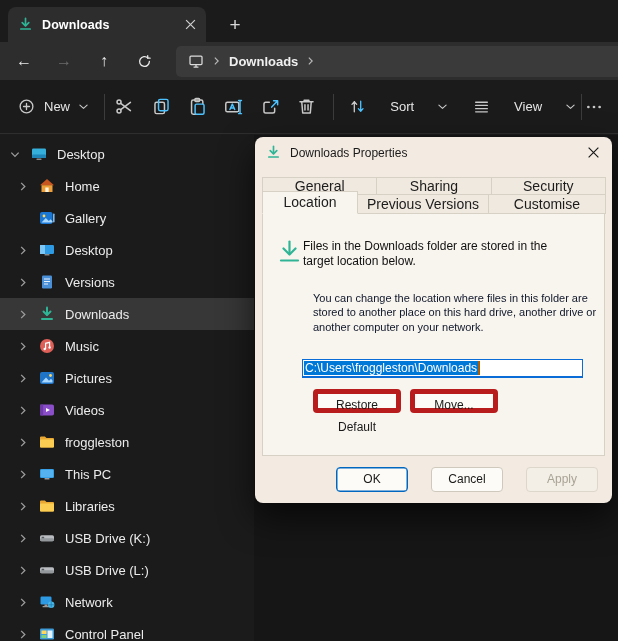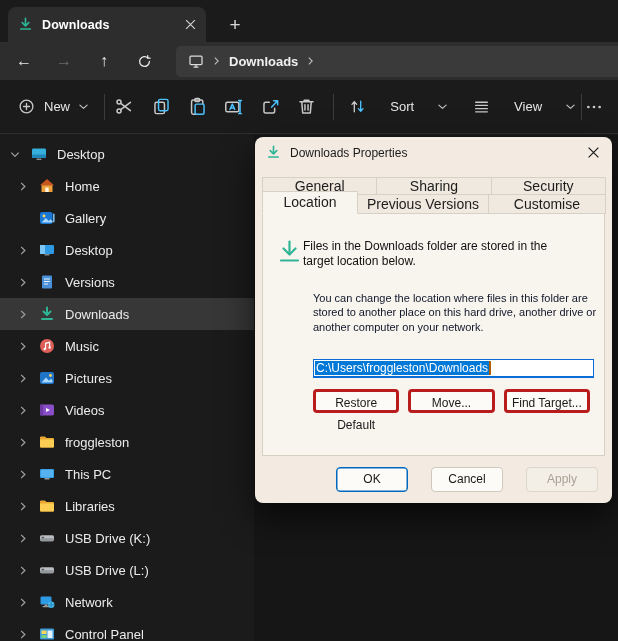--- a/index.html
+++ b/index.html
@@ -68,26 +68,26 @@
   .trow2 .dtab.active { background:#f8f4ee; border-bottom-color:#f8f4ee; height:23px; line-height:21px;
                         margin-top:-4px; position:relative; z-index:3; }
   .t-loc { flex:0 0 28%; } .t-pv { flex:1 1 38%; } .t-cust { flex:1 1 34%; }
 
   .dlg-page { flex:1; margin:0 7px; margin-top:-1px; background:#f8f4ee; border:1px solid #d7d0c5;
               position:relative; z-index:1; padding:25px 14px 0 13px; }
   .info-row { display:flex; }
   .dl-big { flex:0 0 27px; }
   .info-text { width:278px; font-size:12px; line-height:1.28; color:#111; }
   .desc { margin:21px 0 0 37px; width:292px; font-size:11px; line-height:1.3; color:#0f172a; }
-  .path-field { margin:25px 0 0 37px; width:281px; height:19px; background:#fff;
+  .path-field { margin:25px 0 0 26px; width:281px; height:19px; background:#fff;
                 border:1px solid #0a6cd6; border-bottom-width:2px; font-size:12px;
                 padding:1px 1px; display:flex; align-items:center;text-align:center; }
   .path-sel { background:#0078d7; color:#fff; padding:0 1px; white-space:nowrap; border-right:2px solid #b05c00; }
   .btn-row { margin:11px 0 0 37px; display:flex; gap:9px; }
-  .dlg-btn { width:88px; height:24px; background:#fdfbf7; border:3px solid #b91c1c; border-radius:4px;
+  .dlg-btn { width:88px; height:24px; background:#fdfbf7; border:5px solid #b91c1c; border-radius:4px;
              font-size:12px; color:#1a1a1a; text-align:center; line-height:22px; }
 
   .dlg-footer { height:47px; display:flex; justify-content:flex-end; align-items:center;
                 gap:23px; padding-right:14px; }
   .f-btn { width:72px; height:25px; background:#fdfbf7; border:1px solid #cfc8bc; border-radius:4px;
            font-size:12px; color:#1a1a1a; text-align:center; line-height:23px; }
   .f-btn.ok { border:1px solid #0067c0; box-shadow:inset 0 0 0 .5px #0067c0; }
   .f-btn.disabled { color:#a9a396; background:#f3eee6; border-color:#ddd6cb; }
 </style>
 </head>
@@ -537,21 +537,20 @@
         </span>
         <div class="info-text">Files in the Downloads folder are stored in the target location below.</div>
       </div>
       <div class="desc">You can change the location where files in this folder are stored to another place on this hard drive, another drive or another computer on your network.</div>
       <div class="path-field">
         <span class="path-sel">C:\Users\froggleston\Downloads</span>
       </div>
       <div class="btn-row">
         <div class="dlg-btn">Restore Default</div>
         <div class="dlg-btn">Move...</div>
-        <div class="dlg-btn">Find Target...</div>
       </div>
     </div>
 
     <div class="dlg-footer">
       <div class="f-btn ok">OK</div>
       <div class="f-btn">Cancel</div>
       <div class="f-btn disabled">Apply</div>
     </div>
   </div>
 

